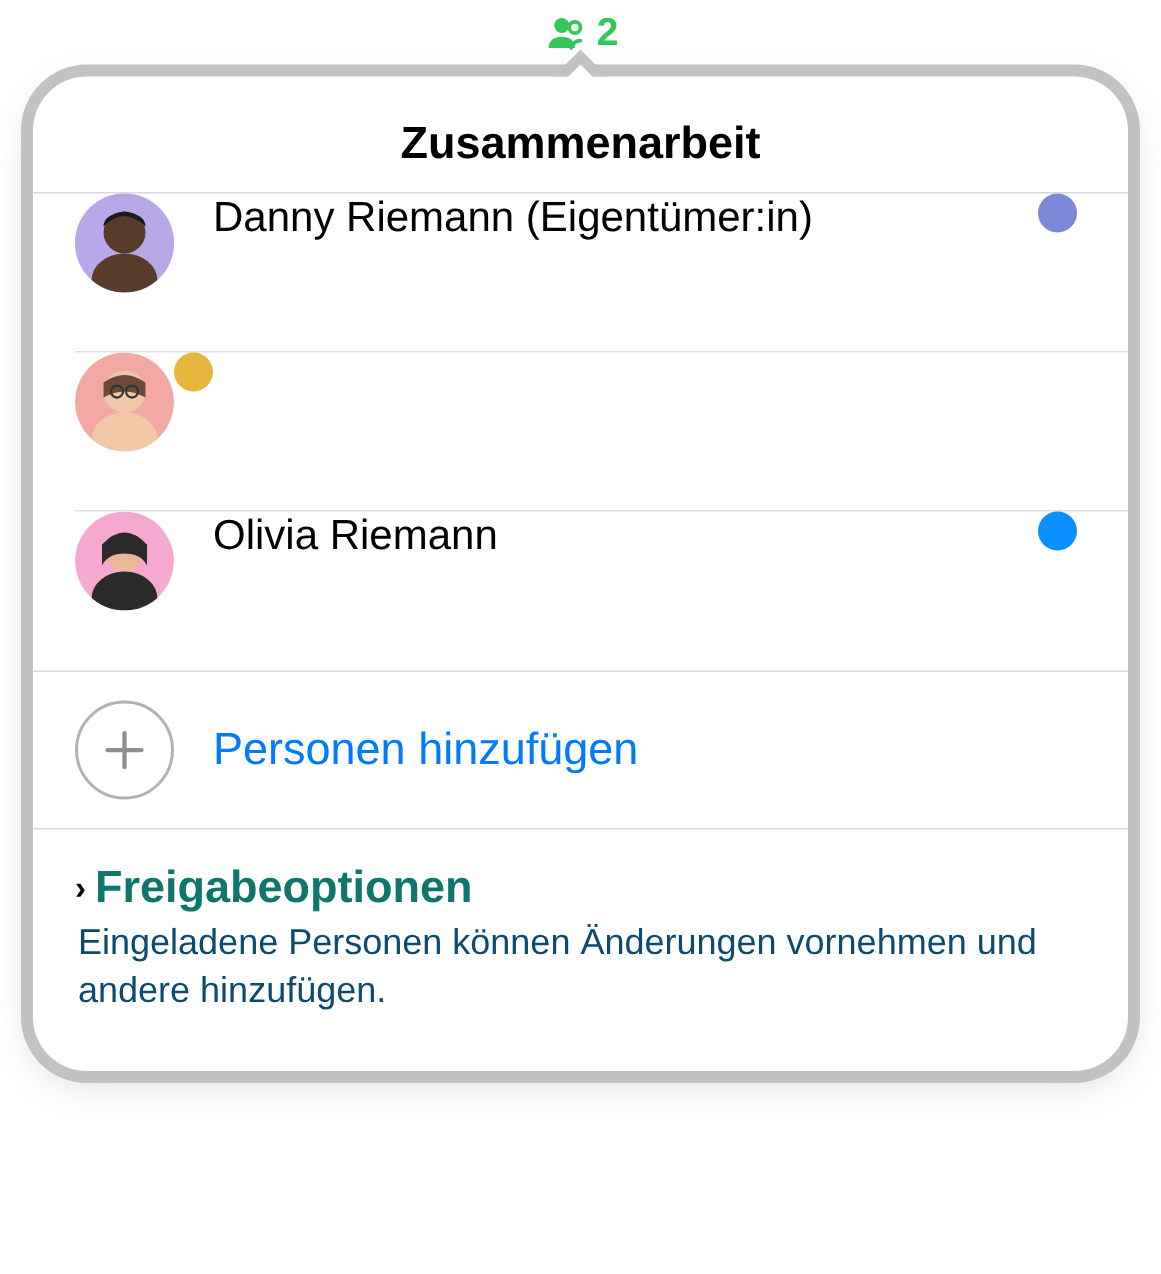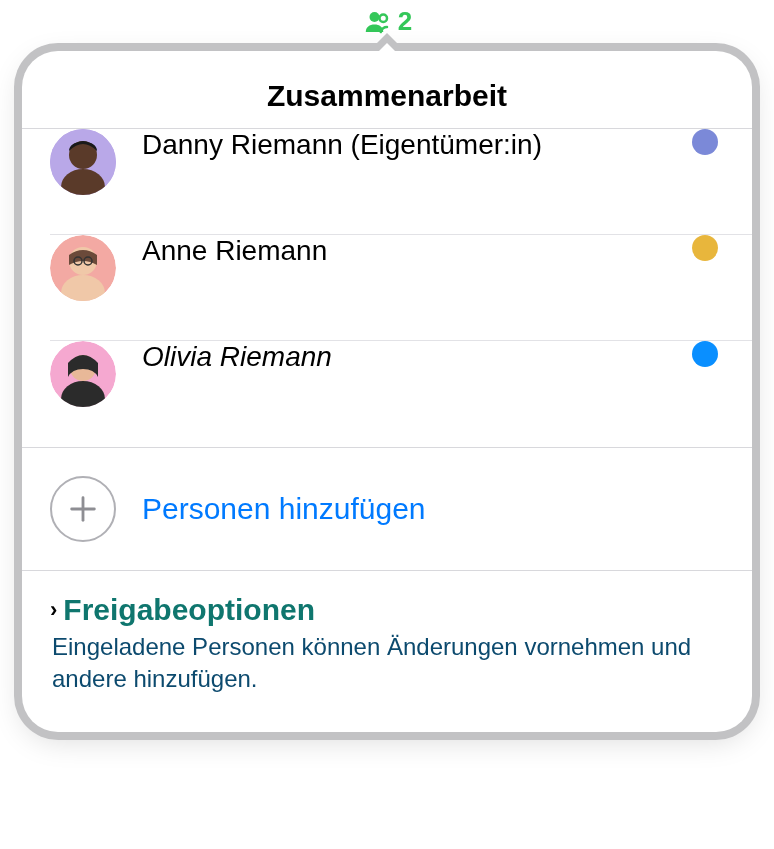--- a/index.html
+++ b/index.html
@@ -73,21 +73,20 @@
       padding: 0 0 0 28px;
     }
     .person-row {
       display: flex;
       height: 106px;
       border-bottom: 1px solid #e2e2e6;
       padding-right: 34px;
     }
     .person-row:last-child {
       border-bottom: none;
-      font-style: italic;
     }
     .avatar {
       width: 66px;
       height: 66px;
       border-radius: 50%;
       flex-shrink: 0;
       display: flex;
       align-items: center;
       justify-content: center;
       overflow: hidden;
@@ -104,21 +103,21 @@
     }
     .status-dot {
       width: 26px;
       height: 26px;
       border-radius: 50%;
       flex-shrink: 0;
     }
     .add-row {
       display: flex;
       align-items: center;
-      height: 124px;
+      height: 106px;
       padding: 0 34px 0 28px;
       border-top: 1px solid #d8d8dc;
       border-bottom: 1px solid #d8d8dc;
     }
     .add-icon {
       width: 66px;
       height: 66px;
       border-radius: 50%;
       border: 2.5px solid #b0b0b5;
       display: flex;
@@ -202,21 +201,20 @@
       <div class="avatar">
         <svg viewBox="0 0 66 66">
           <circle cx="33" cy="33" r="33" fill="#F3A9A3"></circle>
           <circle cx="33" cy="26" r="14" fill="#F0C8A8"></circle>
           <ellipse cx="33" cy="58" rx="22" ry="18" fill="#F0C8A8"></ellipse>
           <path d="M19 20 Q33 10 47 20 L47 30 Q33 22 19 30 Z" fill="#6B4A3A"></path>
           <circle cx="28" cy="26" r="4" fill="none" stroke="#333" stroke-width="1.5"></circle>
           <circle cx="38" cy="26" r="4" fill="none" stroke="#333" stroke-width="1.5"></circle>
         </svg>
       </div>
-      <div class="person-name">Anne Riemann</div>
       <div class="status-dot" style="background-color: rgb(232, 182, 60);"></div>
     </div>
 
     <div class="person-row">
       <div class="avatar">
         <svg viewBox="0 0 66 66">
           <circle cx="33" cy="33" r="33" fill="#F5A8D0"></circle>
           <circle cx="33" cy="27" r="13" fill="#E8B898"></circle>
           <ellipse cx="33" cy="58" rx="22" ry="18" fill="#2b2b2b"></ellipse>
           <path d="M18 22 Q33 6 48 22 L48 36 Q44 28 33 28 Q22 28 18 36 Z" fill="#2b2b2b"></path>

